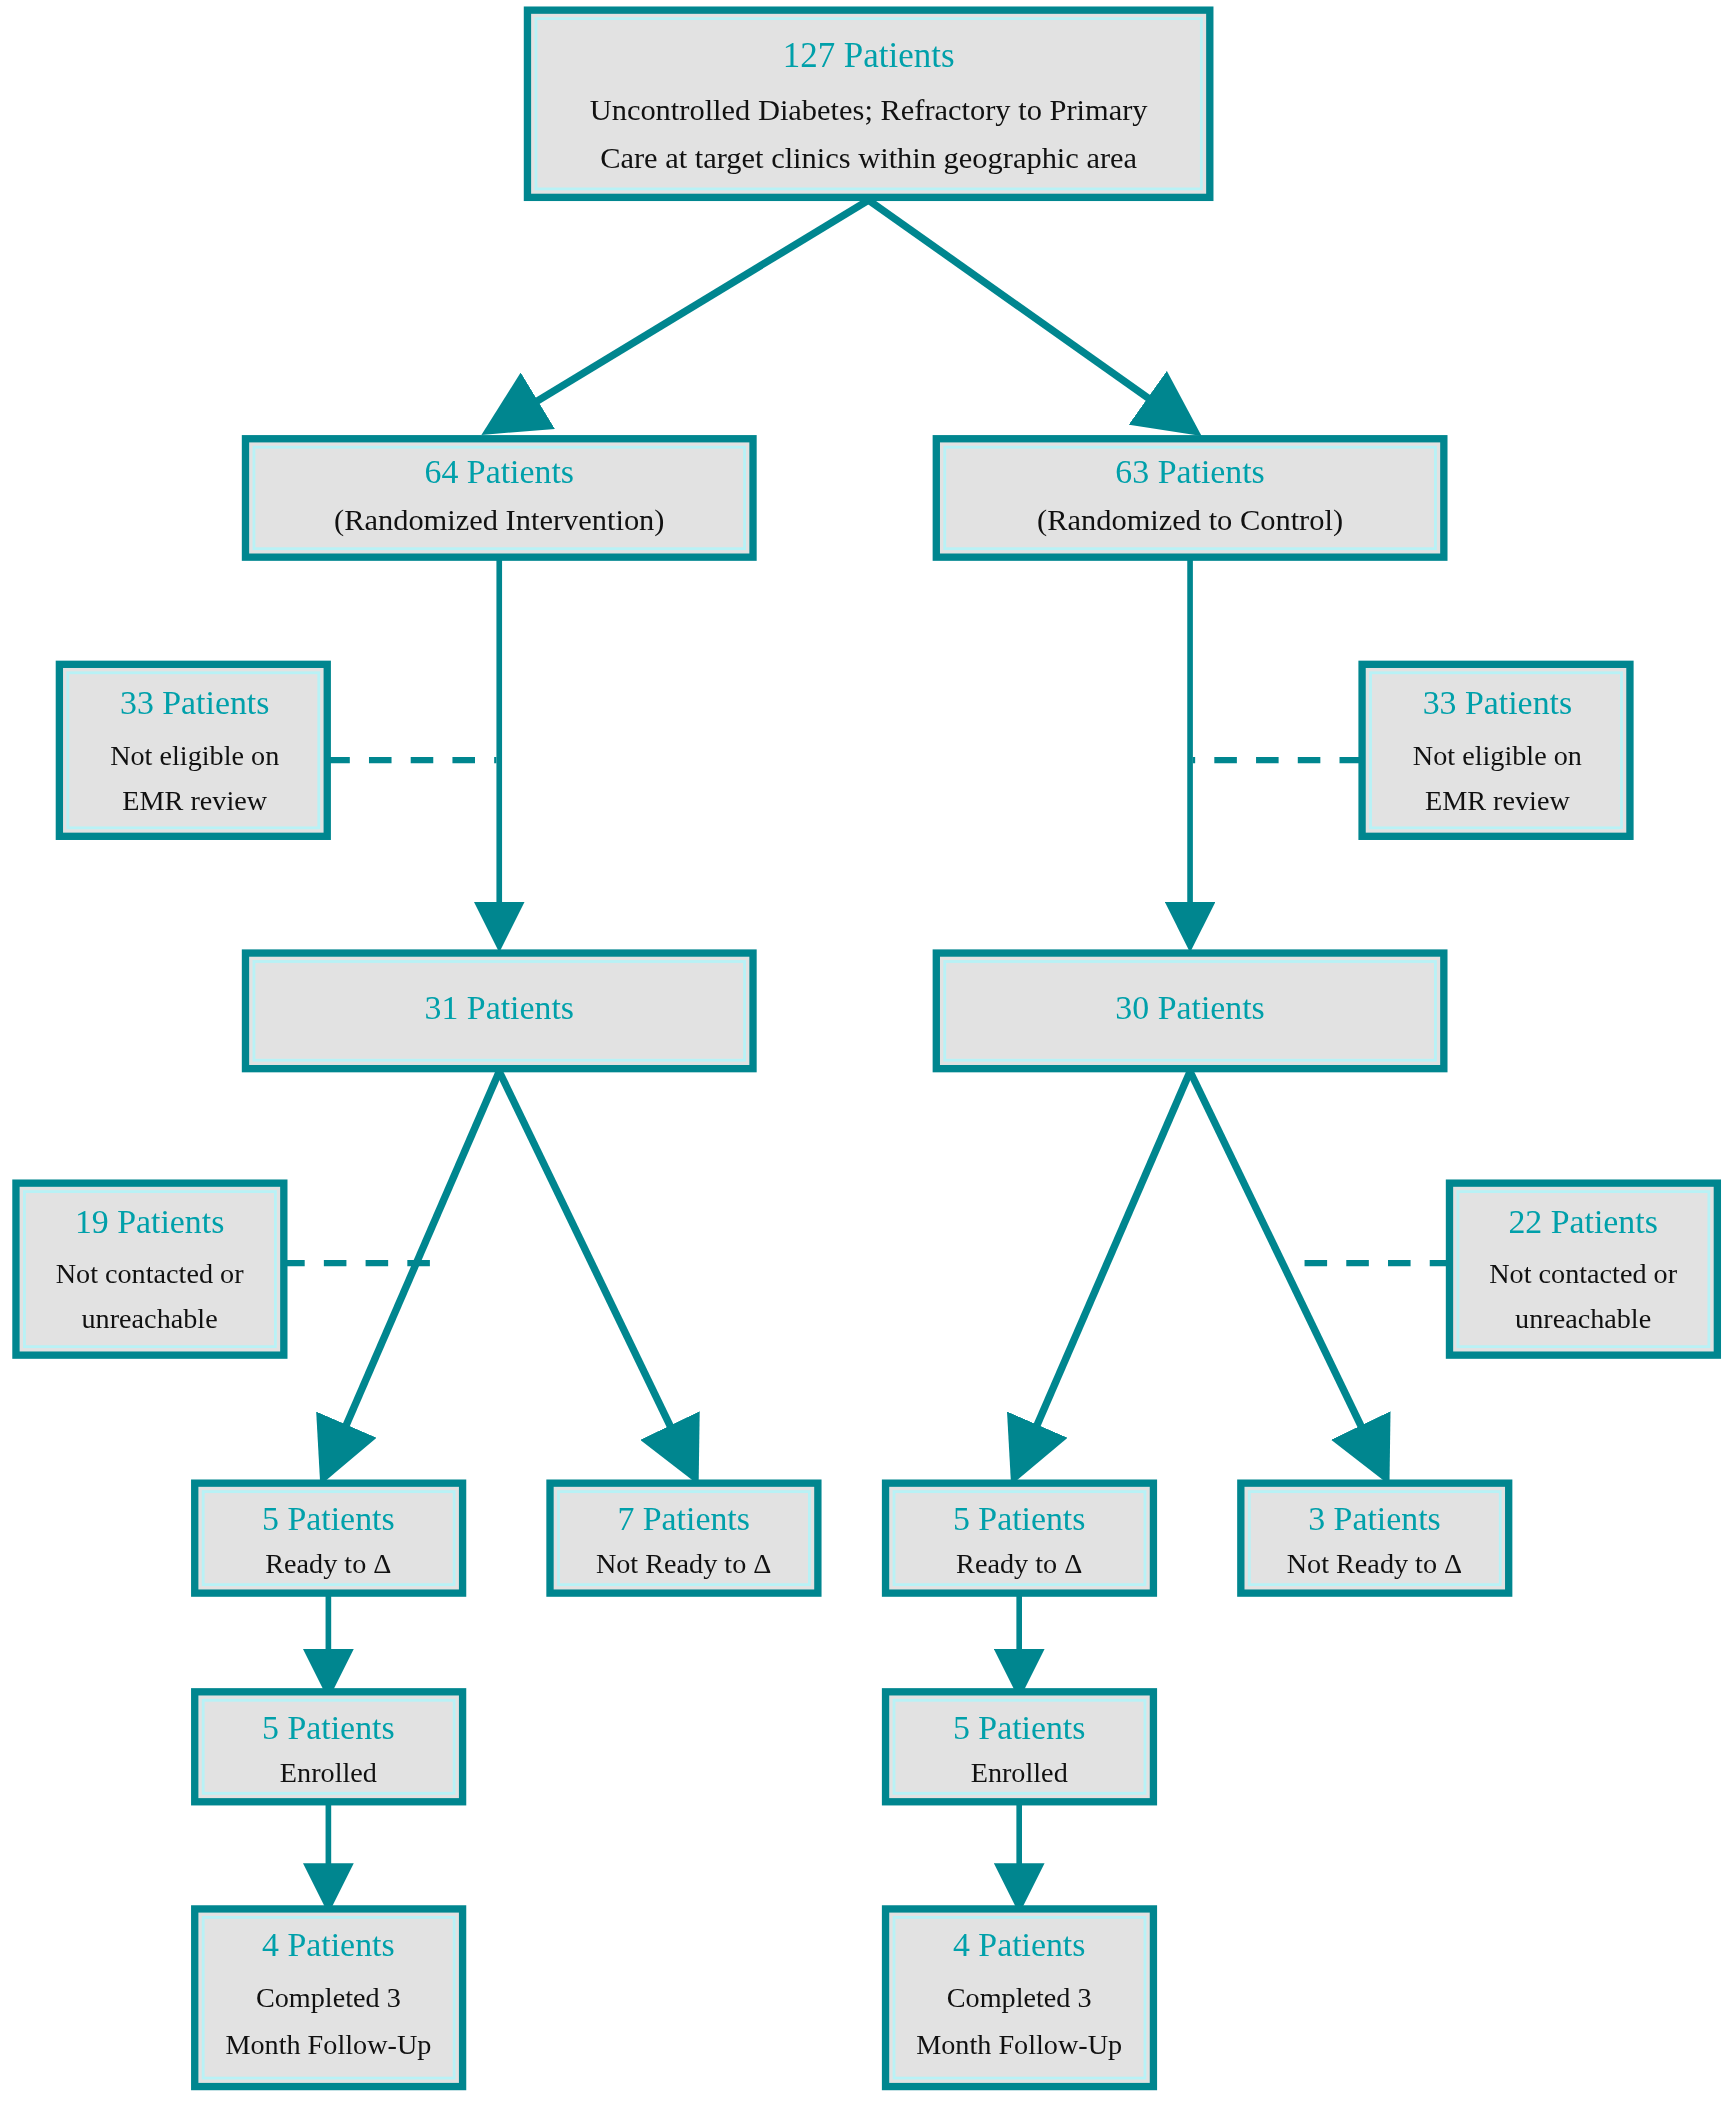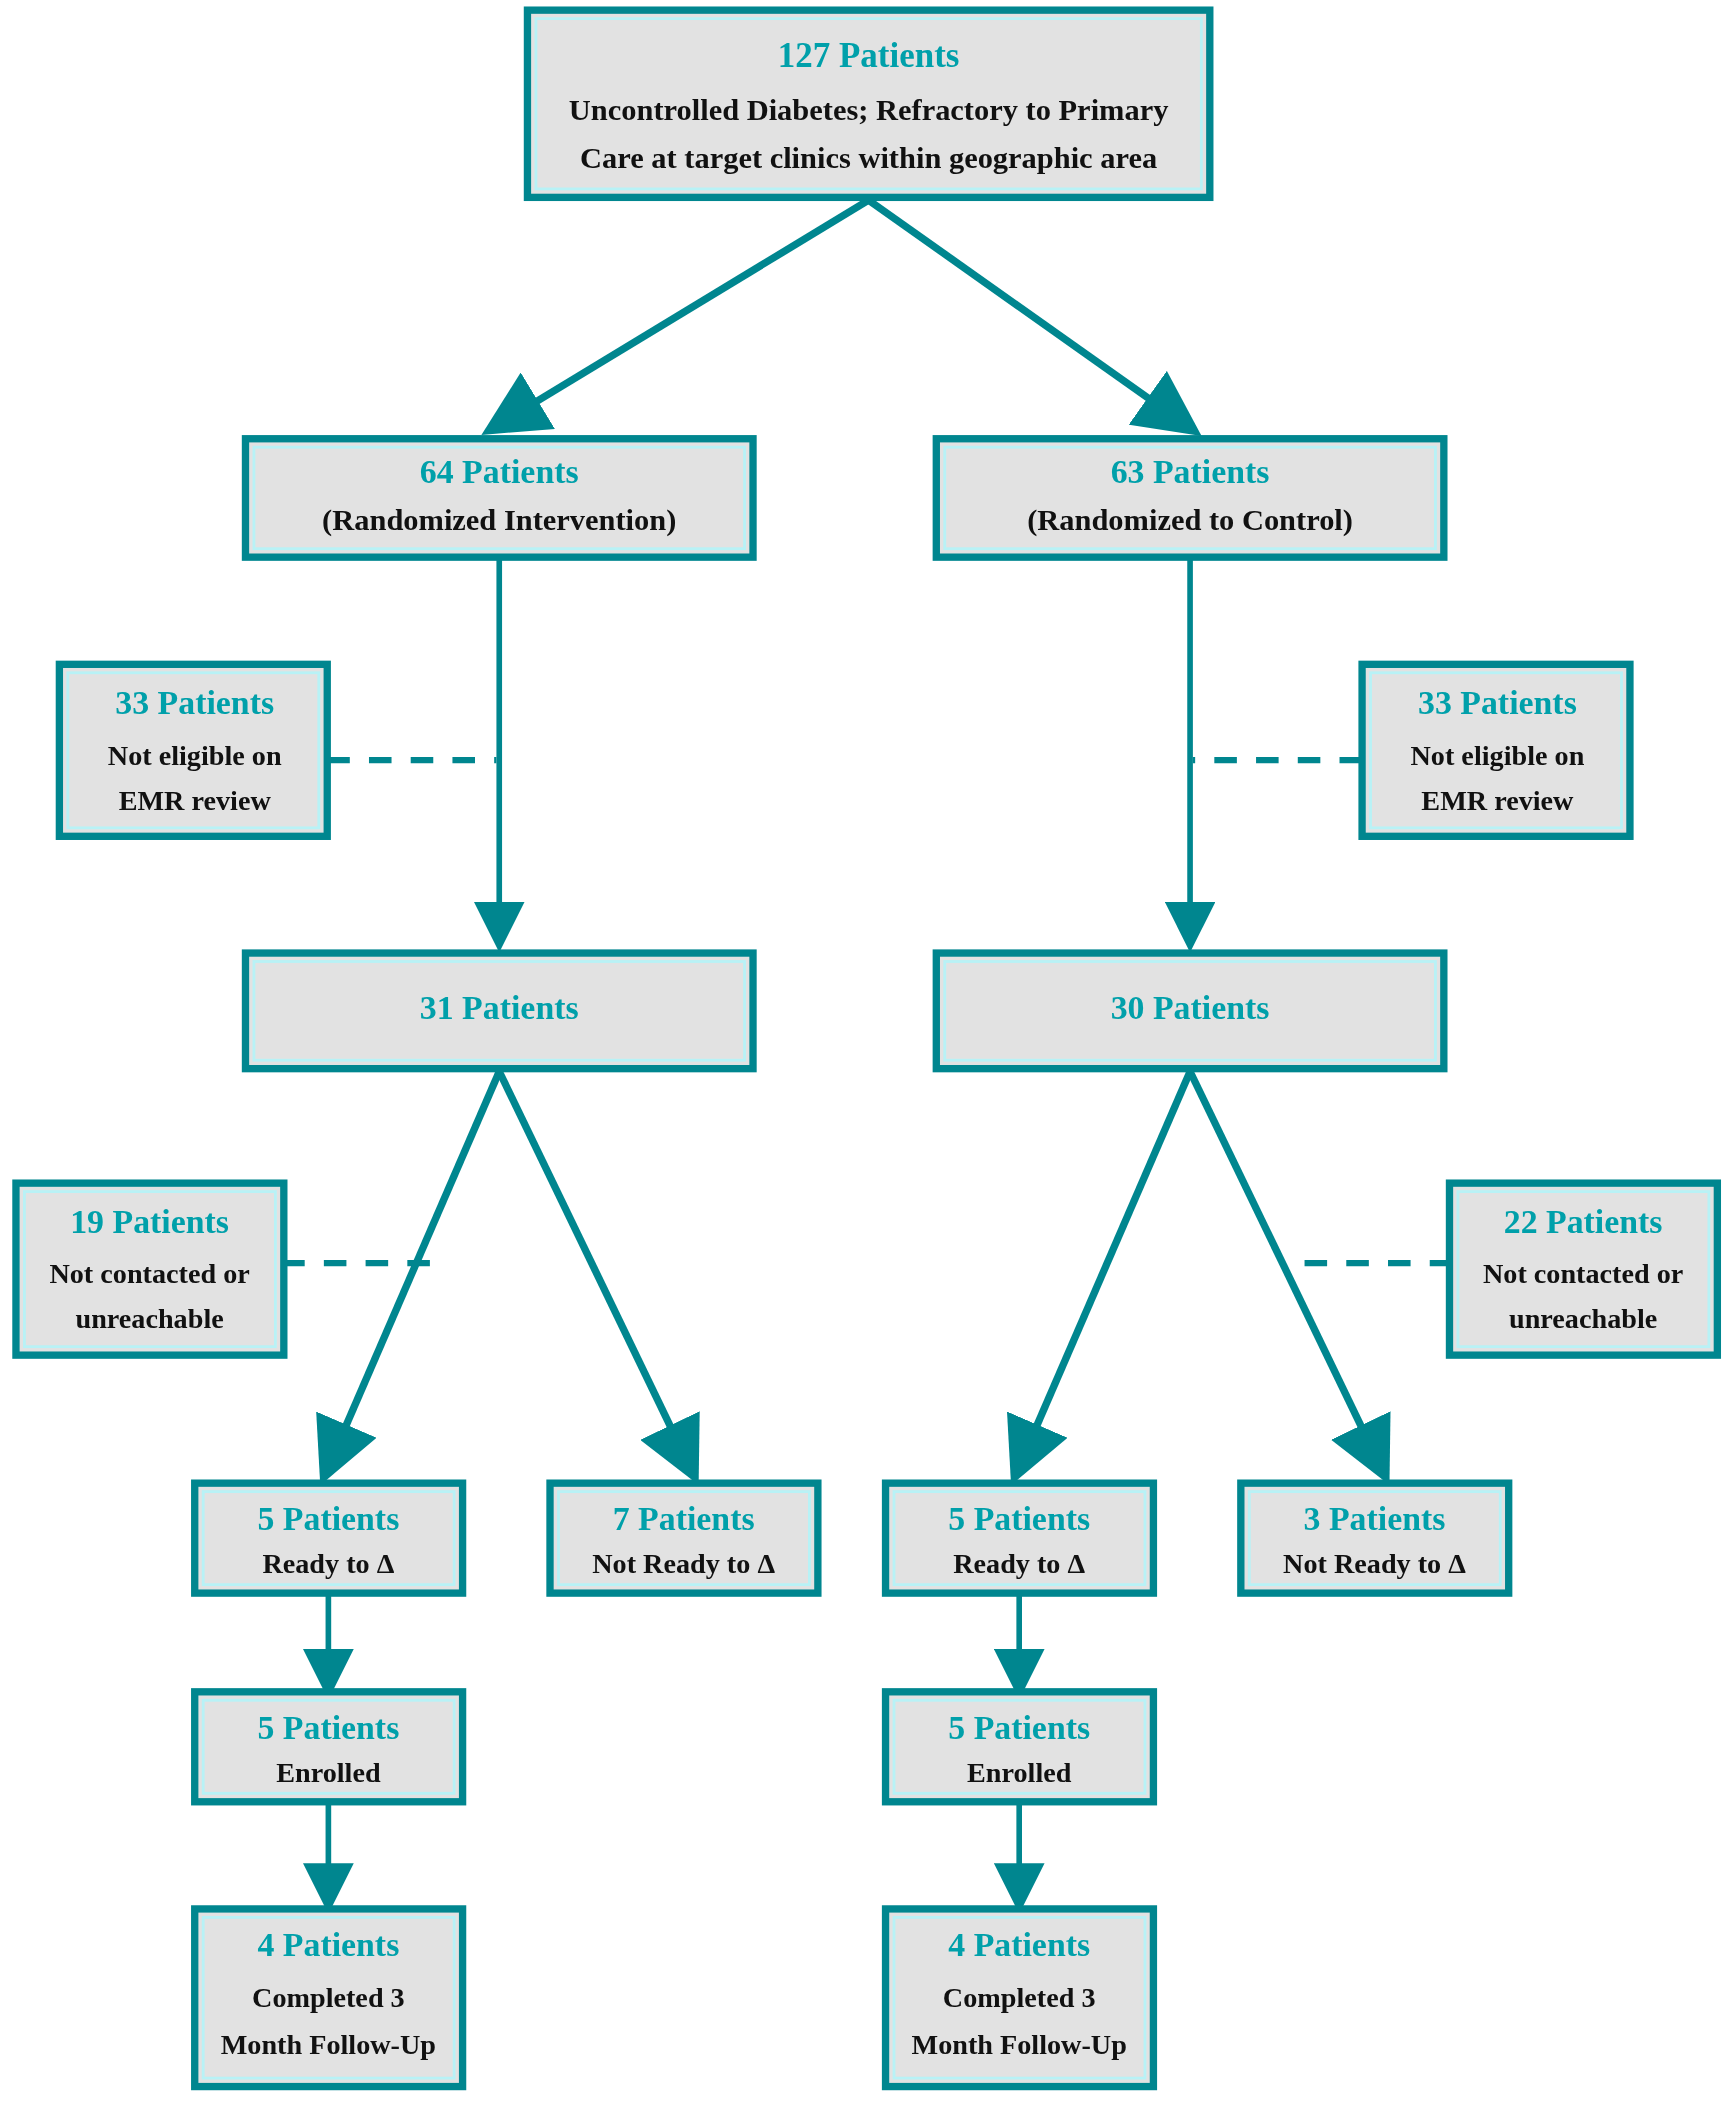--- a/index.html
+++ b/index.html
@@ -10,21 +10,20 @@
   body {
     width: 1735px;
     height: 2108px;
     font-family: "Liberation Sans", sans-serif;
     overflow: hidden;
   }
   #flow-root {
     position: relative;
     width: 1610px;
     height: 2108px;
-    font-weight: bold;
   }
   svg.flow-svg {
     display: block;
     width: 1735px;
     height: 2108px;
   }
   .node-box {
     fill: #e2e2e2;
     stroke: #00868f;
     stroke-width: 13;

